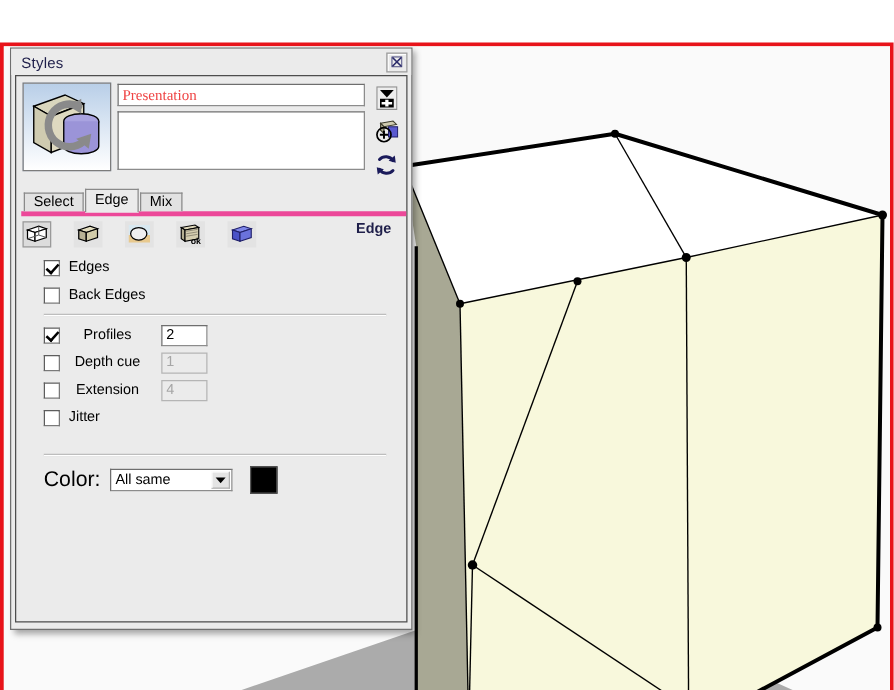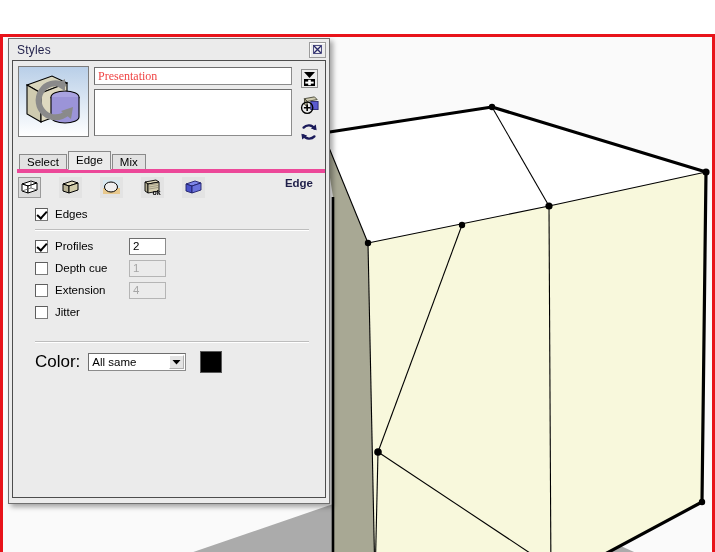--- a/index.html
+++ b/index.html
@@ -252,20 +252,21 @@
     width: 4px; height: 8px;
     border: solid #000;
     border-width: 0 2px 2px 0;
     transform: rotate(42deg);
   }
   .opt-label {
     margin-left: 7px;
     font-size: 11.5px;
     color: #000;
     white-space: nowrap;
+    text-align: center;
   }
   .hl { background: #ffff00; }
   .hl-chk { background: #ffff00; padding: 2px; margin-left: -2px; margin-top: -2px; display:inline-block; }
 
   .num-input {
     width: 37px;
     height: 17px;
     margin-left: 12px;
     border: 1px solid #8c8c8c;
     border-top-color: #6e6e6e;
@@ -523,20 +524,24 @@
         <span class="section-label">Edge</span>
       </div>
 
       <div class="settings">
 
         <div class="opt-row">
           <span class="chk checked"></span>
           <span class="opt-label">Edges</span>
         </div>
 
+        <div class="opt-row">
+          <span class="chk"></span>
+          <span class="opt-label">Back Edges</span>
+        </div>
 
         <div class="divider"></div>
 
         <div class="opt-row">
           <span class="chk checked"></span>
           <span class="opt-label" style="width:62px">Profiles</span>
           <input class="num-input" type="text" value="2" style="">
         </div>
 
         <div class="opt-row">

